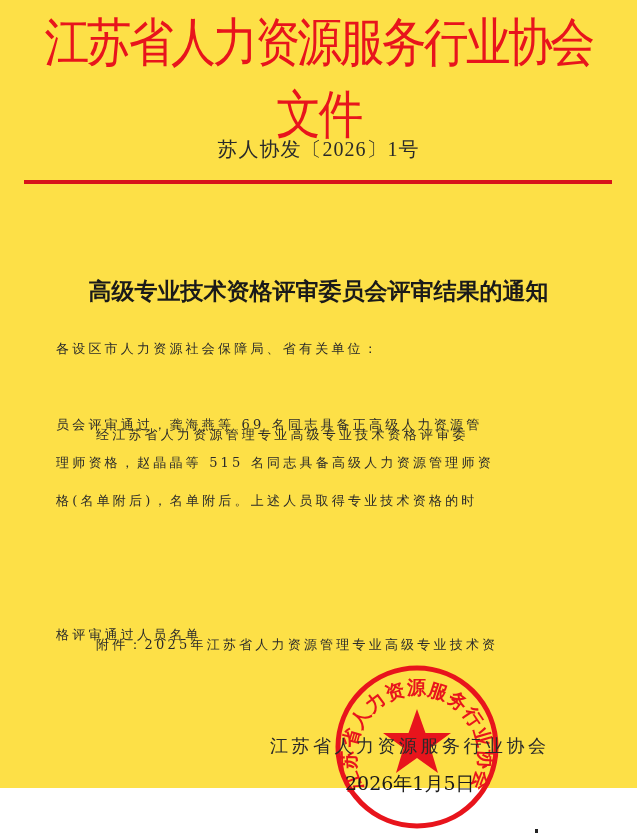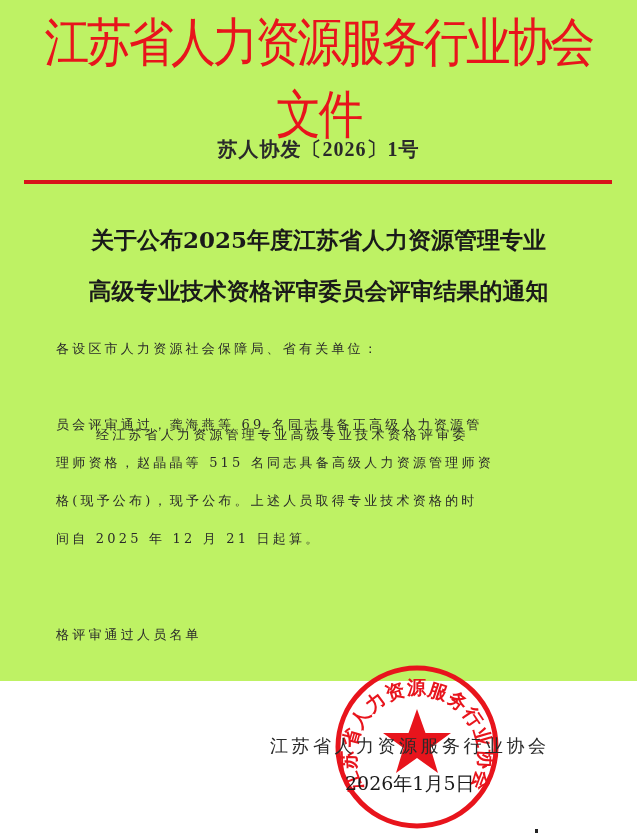--- a/index.html
+++ b/index.html
@@ -1,29 +1,29 @@
 <!DOCTYPE html>
 <html><head>
   <meta charset="utf-8">
   <style>
     html, body { margin: 0; padding: 0; background: #ffffff; }
     body { width: 637px; height: 833px; position: relative; overflow: hidden; }
-    .page { position: absolute; left: 0; top: 0; width: 637px; height: 681px; background: #bef264; }
+    .page { position: absolute; left: 0; top: 0; width: 637px; height: 788px; background: #fde047; }
 
     .org-header {
       position: absolute; left: 0; top: 6px; width: 637px; text-align: center;
       font-family: "DejaVu Serif", "Liberation Serif", serif;
       color: #e8141c; font-size: 52px; line-height: 72px; letter-spacing: -3px;
       transform: scaleX(0.86); transform-origin: 318px 0;
       font-weight: normal;
     }
     .doc-number {
       position: absolute; left: 0; top: 136px; width: 637px; text-align: center;
       font-family: "Liberation Serif", "DejaVu Serif", serif;
-      font-size: 20px; color: #2a2a2a; letter-spacing: 1px; font-weight: bold;
+      font-size: 20px; color: #2a2a2a; letter-spacing: 1px;
     }
     .red-rule {
       position: absolute; left: 24px; top: 180px; width: 588px; height: 4px;
       background: #d7141a;
     }
     .notice-title {
       position: absolute; left: 0; width: 637px; text-align: center;
       font-family: "DejaVu Serif", "Liberation Serif", serif;
       font-weight: bold; font-size: 23px; color: #1a1a1a; letter-spacing: 0px;
     }
@@ -52,31 +52,30 @@
 <body>
 
 <div class="page">
 
   <div class="org-header">江苏省人力资源服务行业协会文件</div>
 
   <div class="doc-number">苏人协发〔2026〕1号</div>
 
   <div class="red-rule"></div>
 
-  <div class="notice-title title-line-1">关于公布2025年度江苏省人力资源管理专业</div>
   <div class="notice-title title-line-2">高级专业技术资格评审委员会评审结果的通知</div>
 
   <div class="body-line" style="top:340px;">各设区市人力资源社会保障局、省有关单位：</div>
 
   <div class="body-line indent" style="top:378px;">经江苏省人力资源管理专业高级专业技术资格评审委</div>
   <div class="body-line" style="top:416px;text-align:center;">员会评审通过，龚海燕等 69 名同志具备正高级人力资源管</div>
   <div class="body-line" style="top:454px;">理师资格，赵晶晶等 515 名同志具备高级人力资源管理师资</div>
-  <div class="body-line" style="top:492px;">格(现予公布)，现予公布。上述人员取得专业技术资格的时</div>
-  <div class="body-line" style="top:530px;">间自 2025 年 12 月 21 日起算。</div>
+  <div class="body-line" style="top:492px;">格(名单附后)，名单附后。上述人员取得专业技术资格的时</div>
 
+  <div class="body-line indent" style="top:588px;">附件：2025年江苏省人力资源管理专业高级专业技术资</div>
   <div class="body-line" style="top:626px;">格评审通过人员名单</div>
 
   <svg class="seal" viewBox="0 0 168 168" xmlns="http://www.w3.org/2000/svg">
     <defs>
       <path id="sealArc" d="M 28 120 A 62 62 0 1 1 140 120"></path>
     </defs>
     <circle cx="84" cy="84" r="79" fill="none" stroke="#e8141c" stroke-width="5"></circle>
     <text font-family="DejaVu Serif, serif" font-size="19" font-weight="bold" fill="#e8141c" letter-spacing="1">
       <textPath href="#sealArc" startOffset="50%" text-anchor="middle">江苏省人力资源服务行业协会</textPath>
     </text>

